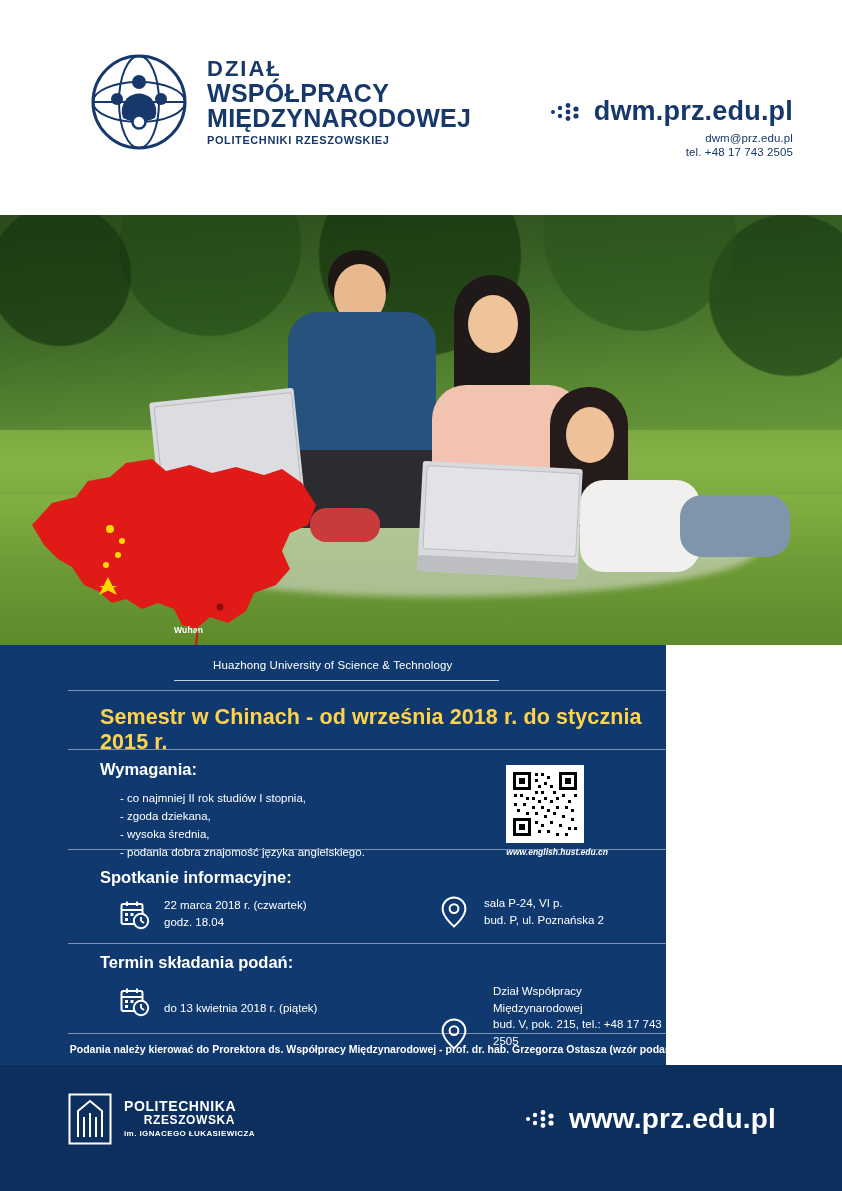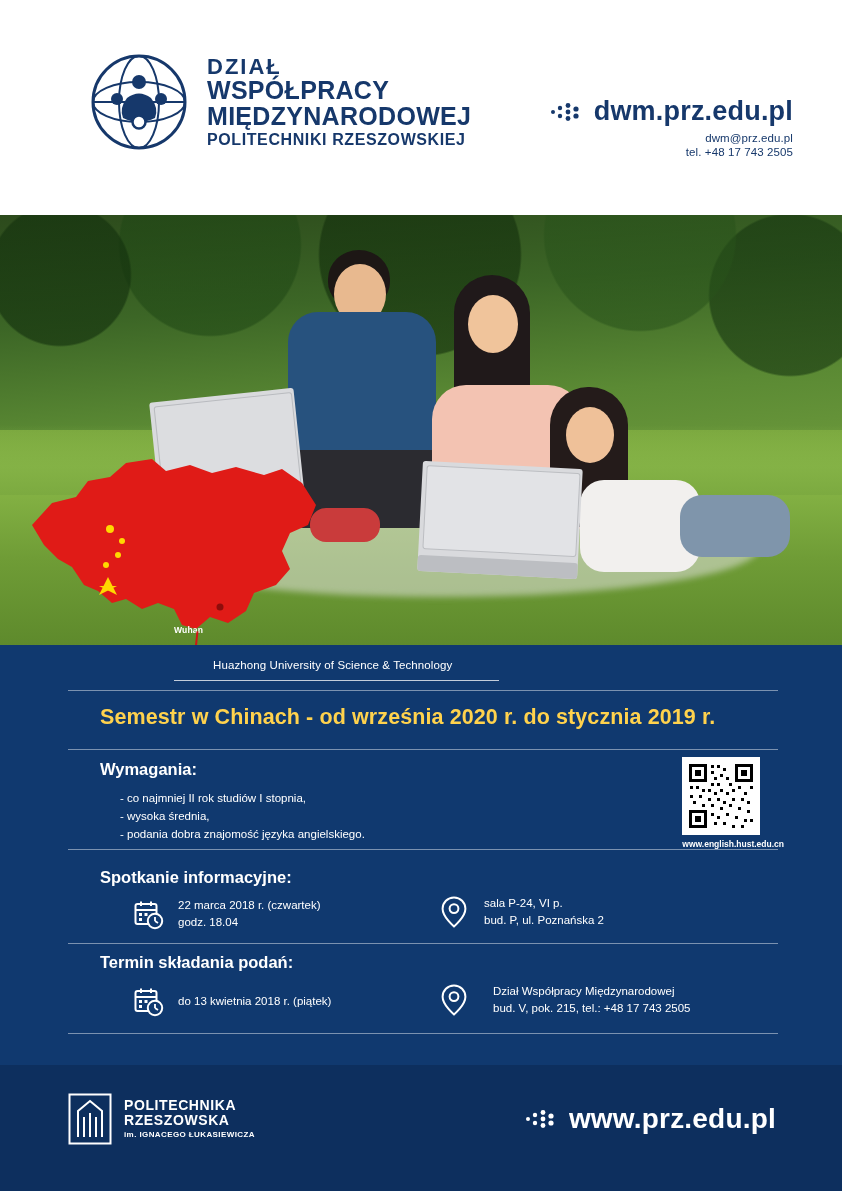--- a/index.html
+++ b/index.html
@@ -50,21 +50,21 @@
     font-size: 25px;
     font-weight: bold;
     letter-spacing: 0.3px;
   }
   .logo-text .l3 {
     font-size: 25px;
     font-weight: bold;
     letter-spacing: 0.3px;
   }
   .logo-text .l4 {
-    font-size: 16px;
+    font-size: 11px;
     font-weight: bold;
     letter-spacing: 0.6px;
     margin-top: 3px;
   }
 
   .header-right {
     position: absolute;
     right: 70px;
     top: 96px;
     text-align: right;
@@ -172,21 +172,21 @@
     height: 62px;
     background: #d11414;
     transform: rotate(6deg);
     transform-origin: bottom center;
   }
 
   
   .main {
     position: absolute;
     top: 645px; left: 0;
-    width: 842px;
+    width: 666px;
     height: 420px;
     background: #10396f;
     color: #ffffff;
   }
   .uni-caption {
     position: absolute;
     left: 213px;
     top: 14px;
     font-size: 11.5px;
     color: #ffffff;
@@ -239,41 +239,42 @@
     left: 120px;
     top: 144px;
     font-size: 11.5px;
     line-height: 1.58;
     color: #ffffff;
   }
 
   .qr-wrap {
     position: absolute;
     right: 58px;
-    top: 112px;
+    top: 120px;
     text-align: center;
+    font-style: italic;
   }
   .qr {
     width: 70px;
     height: 70px;
     background: #ffffff;
     padding: 4px;
     box-sizing: content-box;
   }
   .qr-caption {
     margin-top: 4px;
     font-size: 8.5px;
     font-weight: bold;
     color: #ffffff;
   }
 
   .info-row { position: absolute; left: 120px; }
   .m-row { top: 252px; }
   .d-row { top: 340px; }
-  .row-inner { display: flex; align-items: center; margin-left: 14px; }
+  .row-inner { display: flex; align-items: flex-end; }
   .ico {
     width: 30px; height: 30px;
     flex: 0 0 auto;
     margin-top: 2px;
   }
   .row-text {
     margin-left: 14px;
     font-size: 11.5px;
     line-height: 1.45;
     color: #ffffff;
@@ -320,21 +321,21 @@
     top: 28px;
     display: flex;
     align-items: center;
   }
   .prz-mark { width: 44px; height: 52px; flex:0 0 auto; }
   .prz-text {
     margin-left: 12px;
     line-height: 1.08;
   }
   .prz-text .a { font-size: 14px; font-weight: bold; letter-spacing: .6px; }
-  .prz-text .b { font-size: 14px; font-weight: bold; letter-spacing: .6px; }
+  .prz-text .b { font-size: 12px; font-weight: bold; letter-spacing: .6px; text-align: center; }
   .prz-text .c { font-size: 8px; font-weight: bold; letter-spacing: .4px; margin-top: 3px; }
 
   .footer-url-wrap {
     position: absolute;
     right: 66px;
     top: 38px;
     display: flex;
     align-items: center;
   }
   .footer-url {
@@ -444,27 +445,28 @@
   </div>
 </div>
 
 <div class="main">
 
   <div class="uni-caption">Huazhong University of Science &amp; Technology</div>
   <div class="uni-underline"></div>
 
   <div class="rule r1"></div>
 
-  <div class="headline">Semestr w Chinach - od września 2020 r. do stycznia 2019 r.</div>
+  <div class="headline">Semestr w Chinach - od września 2018 r. do stycznia 2015 r.</div>
 
   <div class="rule r2"></div>
 
   <div class="sec-title t-req">Wymagania:</div>
   <div class="req-list">
     <div>- co najmniej II rok studiów I stopnia,</div>
+    <div>- zgoda dziekana,</div>
     <div>- wysoka średnia,</div>
     <div>- podania dobra znajomość języka angielskiego.</div>
   </div>
 
   <div class="qr-wrap">
     <div class="qr">
       <svg viewBox="0 0 70 70" width="70" height="70">
         <rect width="70" height="70" fill="#ffffff"></rect>
         <g fill="#000000">
           <rect x="3" y="3" width="18" height="18"></rect>
@@ -600,20 +602,21 @@
       </svg>
     </span>
     <span class="place-text">
       <span>Dział Współpracy Międzynarodowej</span><br>
       <span>bud. V, pok. 215, tel.: +48 17 743 2505</span>
     </span>
   </div>
 
   <div class="rule r5"></div>
 
+  <div class="footnote">Podania należy kierować do Prorektora ds. Współpracy Międzynarodowej - prof. dr. hab. Grzegorza Ostasza (wzór podania na stronie działu).</div>
 </div>
 
 <div class="footer">
   <div class="prz-logo-block">
     <span class="prz-mark">
       <svg viewBox="0 0 44 52" width="44" height="52">
         <rect x="1.5" y="1.5" width="41" height="49" fill="none" stroke="#ffffff" stroke-width="2"></rect>
         <path d="M10 44 L10 18 L22 8 L34 18 L34 44" fill="none" stroke="#ffffff" stroke-width="2"></path>
         <line x1="16" y1="44" x2="16" y2="24" stroke="#ffffff" stroke-width="2"></line>
         <line x1="22" y1="44" x2="22" y2="20" stroke="#ffffff" stroke-width="2"></line>

